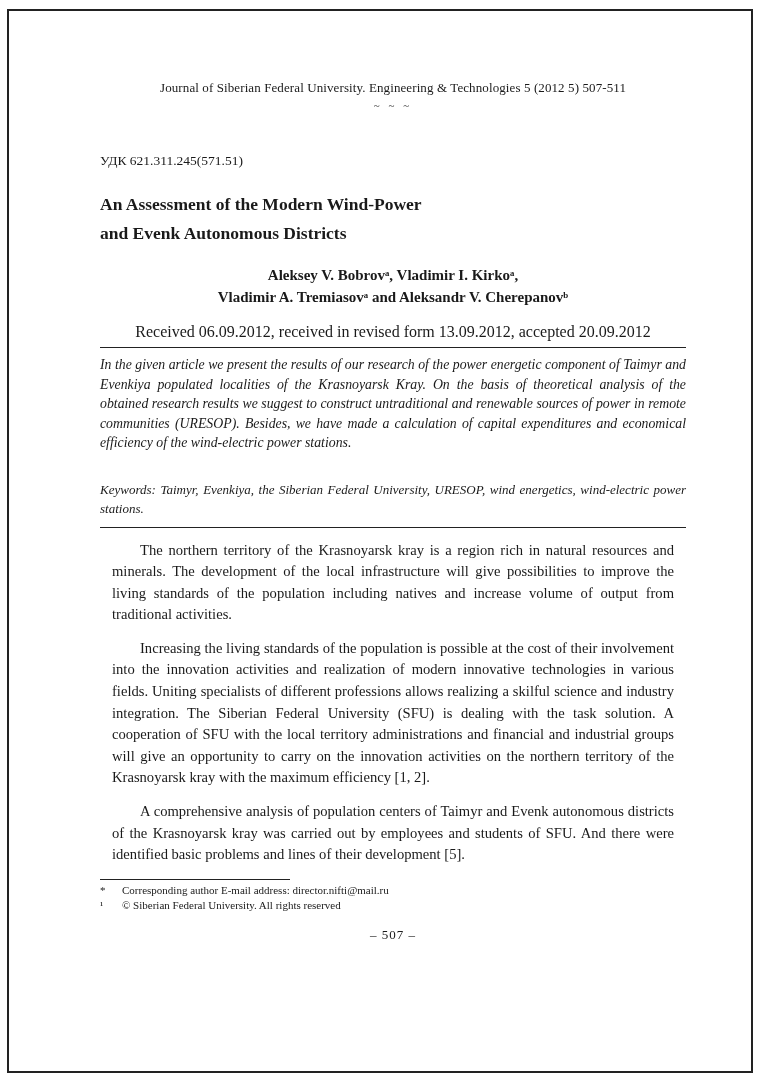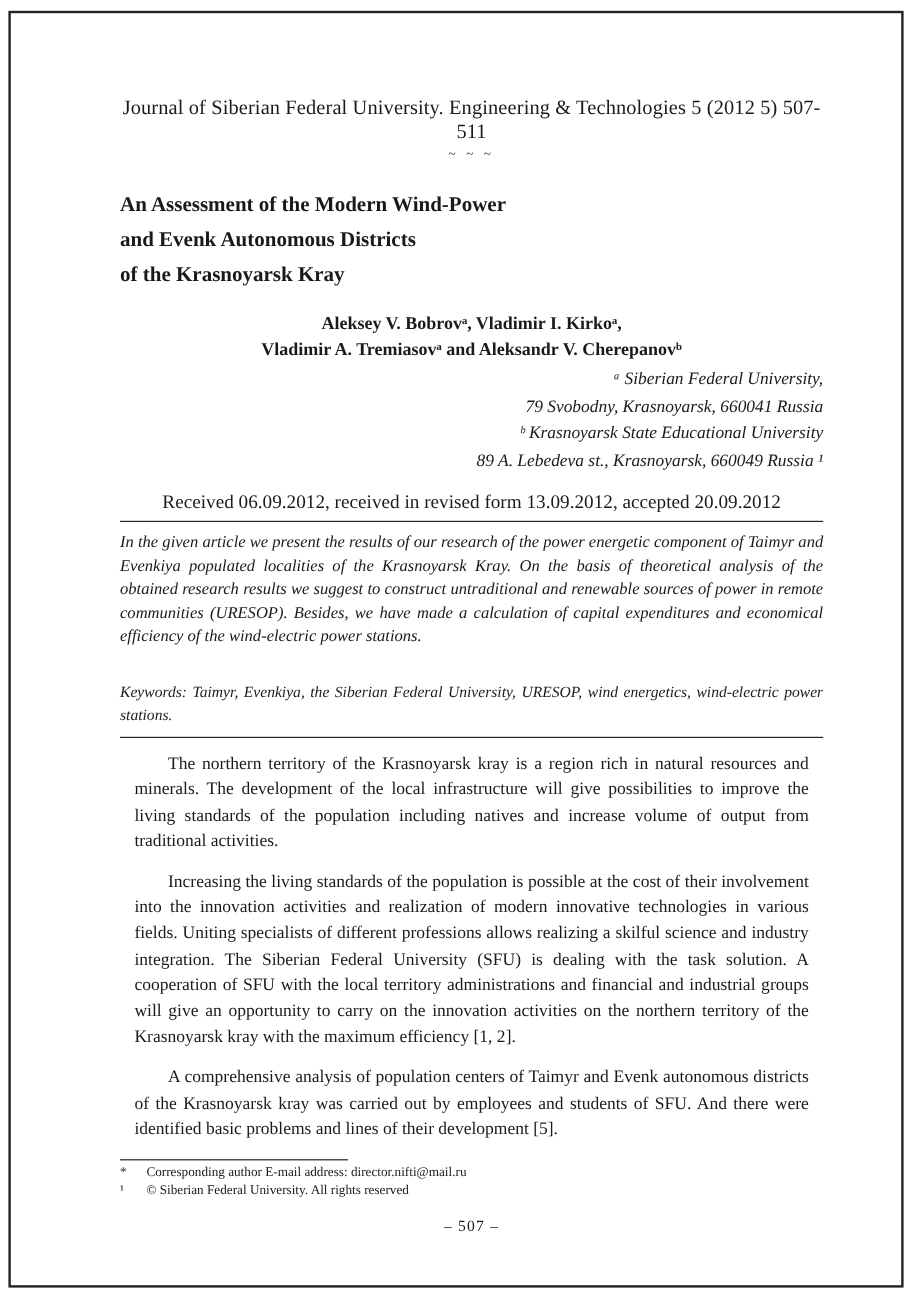--- a/index.html
+++ b/index.html
@@ -24,21 +24,21 @@
   }
   .content {
     position: absolute;
     left: 100px;
     top: 0;
     width: 586px;
   }
   .journal-header {
     margin-top: 80px;
     text-align: center;
-    font-size: 17px;
+    font-size: 13px;
     letter-spacing: 0.1px;
   }
   .tilde-divider {
     text-align: center;
     font-size: 11px;
     margin-top: 3px;
     letter-spacing: 3px;
     color: #333;
   }
   .udc {
@@ -126,38 +126,32 @@
 </head>
 <body>
 
 <div class="page-frame"></div>
 
 <div class="content">
 
   <div class="journal-header">Journal of Siberian Federal University. Engineering &amp; Technologies 5 (2012 5) 507-511</div>
   <div class="tilde-divider">~ ~ ~</div>
 
+  <div class="udc">УДК 621.311.245(571.51)</div>
 
   <div class="paper-title">
     <div>An Assessment of the Modern Wind-Power</div>
     <div>and Evenk Autonomous Districts</div>
-    <div>of the Krasnoyarsk Kray</div>
   </div>
 
   <div class="authors">
     <div>Aleksey V. Bobrovᵃ, Vladimir I. Kirkoᵃ,</div>
     <div>Vladimir A. Tremiasovᵃ and Aleksandr V. Cherepanovᵇ</div>
   </div>
 
-  <div class="affiliations">
-    <div>ᵃ Siberian Federal University,</div>
-    <div>79 Svobodny, Krasnoyarsk, 660041 Russia</div>
-    <div>ᵇ Krasnoyarsk State Educational University</div>
-    <div>89 A. Lebedeva st., Krasnoyarsk, 660049 Russia ¹</div>
-  </div>
 
   <div class="received">Received 06.09.2012, received in revised form 13.09.2012, accepted 20.09.2012</div>
 
   <hr class="rule">
 
   <div class="abstract">In the given article we present the results of our research of the power energetic component of Taimyr and Evenkiya populated localities of the Krasnoyarsk Kray. On the basis of theoretical analysis of the obtained research results we suggest to construct untraditional and renewable sources of power in remote communities (URESOP). Besides, we have made a calculation of capital expenditures and economical efficiency of the wind-electric power stations.</div>
 
   <div class="keywords">Keywords: Taimyr, Evenkiya, the Siberian Federal University, URESOP, wind energetics, wind-electric power stations.</div>
 
   <hr class="rule-bottom">

